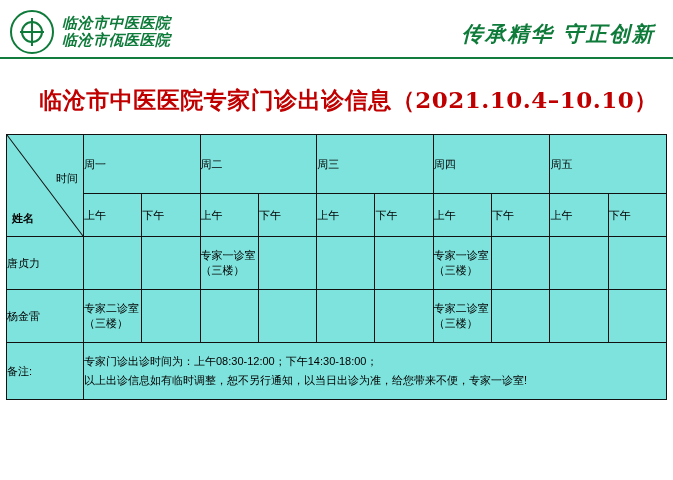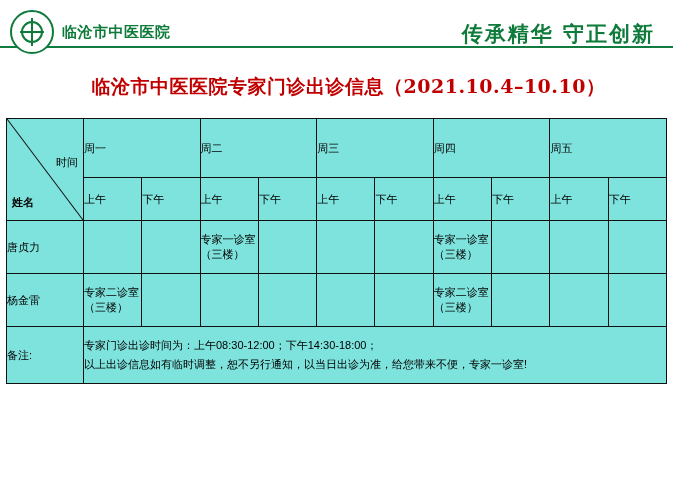--- a/index.html
+++ b/index.html
@@ -16,23 +16,24 @@
   .page {
     position: relative;
     width: 673px;
     height: 480px;
     background: #ffffff;
   }
 
   
   .header {
     position: relative;
-    height: 48px;
+    height: 59px;
     border-bottom: 2px solid #127c3e;
     box-sizing: border-box;
+    font-style: italic;
   }
   .logo-block {
     position: absolute;
     left: 10px;
     top: 10px;
     display: flex;
     align-items: center;
   }
   .logo-mark {
     width: 44px;
@@ -95,21 +96,21 @@
     letter-spacing: 2px;
     white-space: nowrap;
     margin-left: 44px;
   }
 
   
   .doc-title {
     text-align: center;
     color: #c00000;
     font-weight: bold;
-    font-size: 19px;
+    font-size: 23px;
     font-family: "DejaVu Serif", serif;
     margin-top: 26px;
     margin-bottom: 18px;
     letter-spacing: 0.5px;
     white-space: nowrap;
     margin-left: 24px;
   }
 
   
   .table-wrap {
@@ -193,20 +194,21 @@
 
 <div class="page">
 
   <div class="header">
     <div class="logo-block">
       <div class="logo-mark">
         <div class="logo-inner"></div>
       </div>
       <div class="logo-text">
         <div>临沧市中医医院</div>
+        <div>临沧市佤医医院</div>
       </div>
     </div>
     <div class="slogan">传承精华  守正创新</div>
   </div>
 
   <div class="doc-title">临沧市中医医院专家门诊出诊信息（2021.10.4–10.10）</div>
 
   <div class="table-wrap">
     <table class="schedule">
       <tbody>

